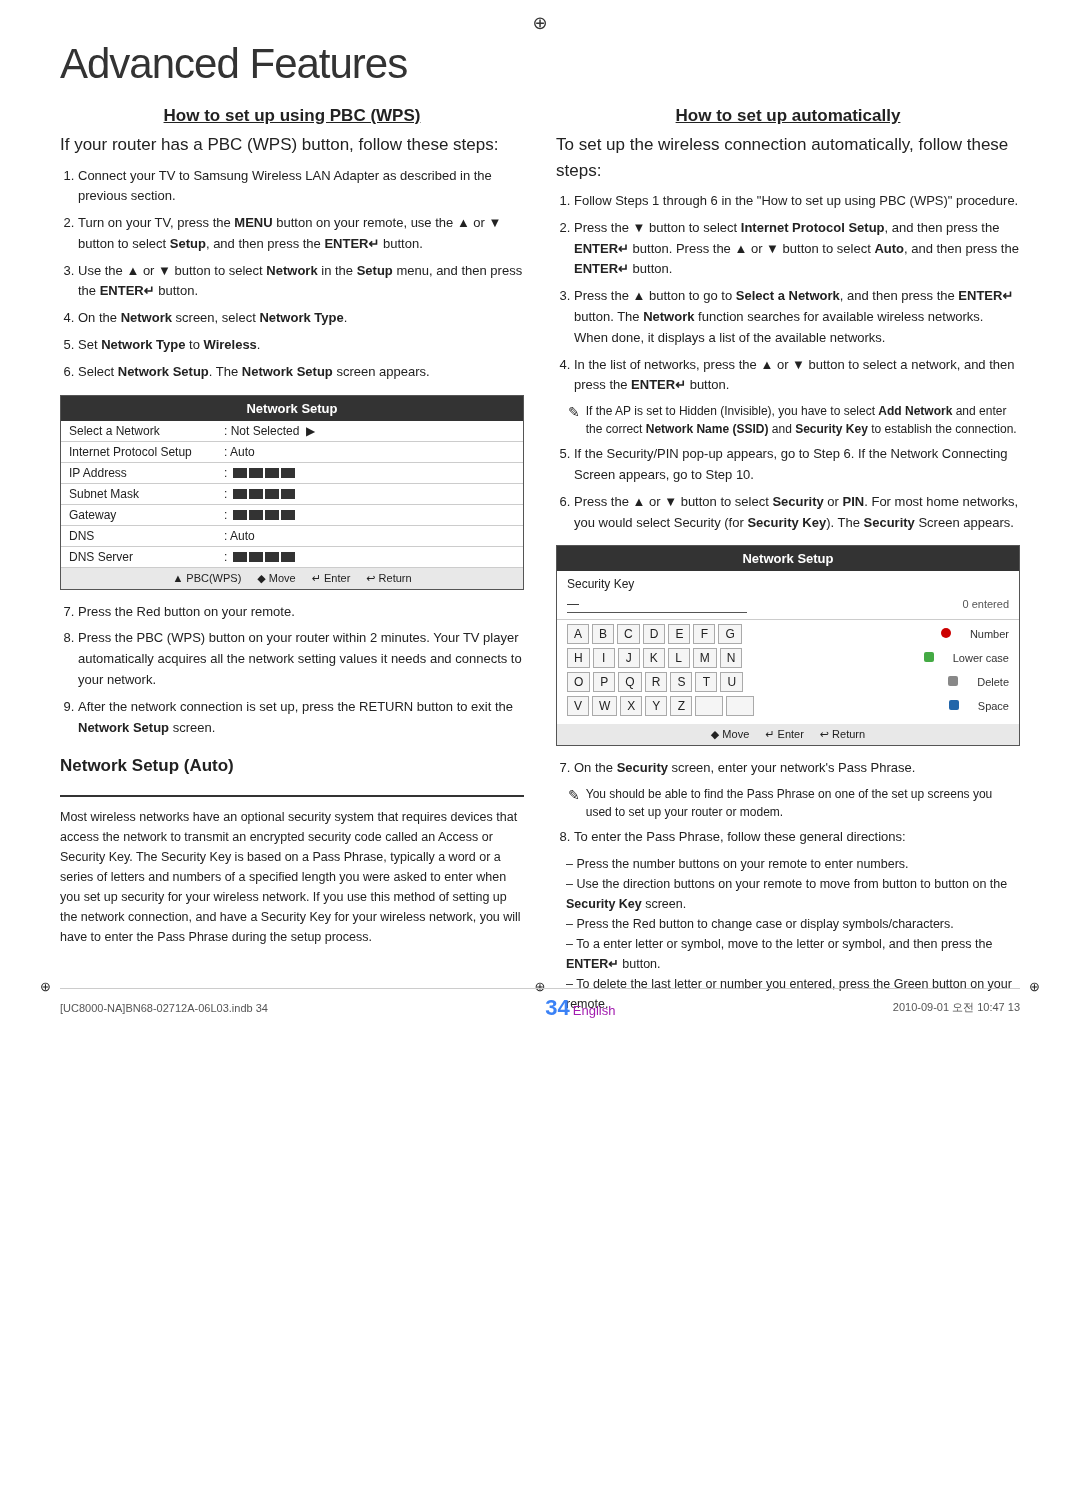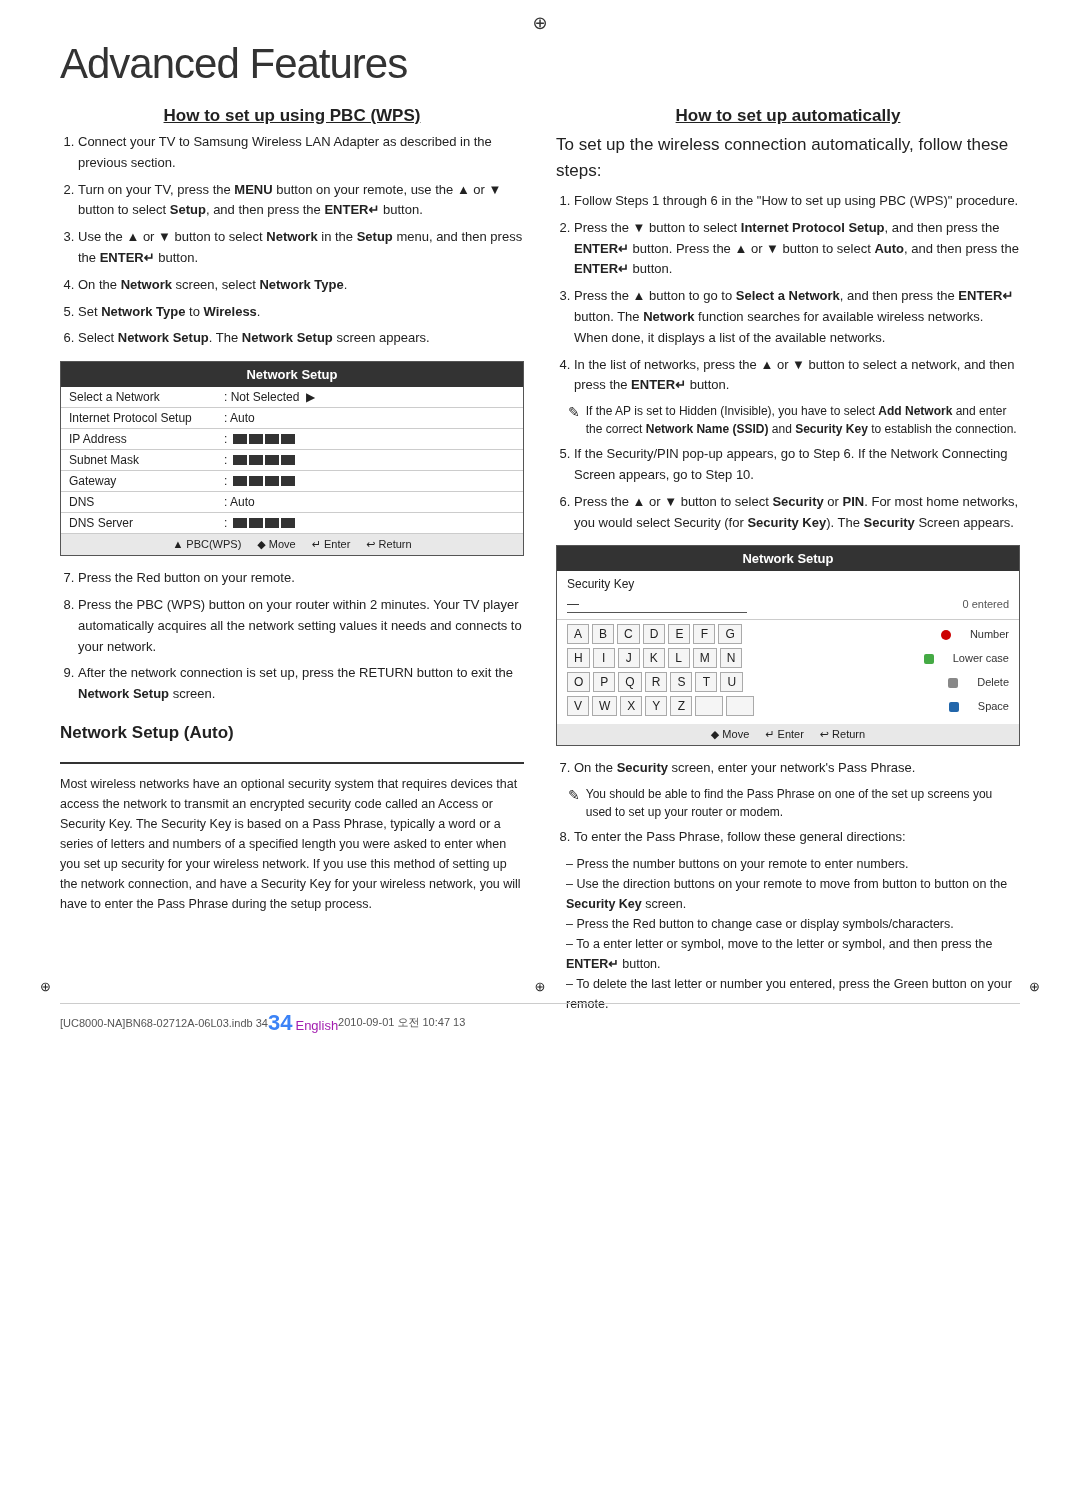--- a/index.html
+++ b/index.html
@@ -170,21 +170,21 @@
       padding: 2px 6px;
       font-size: 12px;
       min-width: 22px;
       text-align: center;
       background: #f5f5f5;
     }
     .key-label {
       font-size: 11px;
       color: #333;
       display: flex;
-      align-items: flex-end;
+      align-items: flex-start;
       gap: 19px;
       white-space: nowrap;
     }
     .key-label-dot {
       width: 10px;
       height: 10px;
       border-radius: 50%;
       display: inline-block;
     }
     .security-footer {
@@ -203,25 +203,25 @@
       padding-bottom: 19px;
       margin: 18px 0 10px 0;
     }
     .body-text {
       font-size: 12.5px;
       line-height: 1.6;
       margin-bottom: 8px;
     }
     .page-footer {
       position: absolute;
-      bottom: 18px;
+      bottom: 33px;
       left: 60px;
       right: 60px;
       display: flex;
-      justify-content: flex-start;
+      justify-content: space-between;
       align-items: center;
       font-size: 11px;
       color: #555;
       border-top: 1px solid #ccc;
       padding-top: 6px;
     }
     .page-num {
       font-size: 22px;
       font-weight: bold;
       color: #3b82f6;
@@ -249,20 +249,21 @@
 
   <h1 class="page-title">Advanced Features</h1>
 
   <div class="two-col">
 
     <div class="col-left">
 
 
       <div class="subsection-title">How to set up using PBC (WPS)</div>
 
+      <p class="intro-text">If your router has a PBC (WPS) button, follow these steps:</p>
 
       <ol class="steps">
         <li>Connect your TV to Samsung Wireless LAN Adapter as described in the previous section.</li>
         <li>Turn on your TV, press the <b>MENU</b> button on your remote, use the ▲ or ▼ button to select <b>Setup</b>, and then press the <b>ENTER↵</b> button.</li>
         <li>Use the ▲ or ▼ button to select <b>Network</b> in the <b>Setup</b> menu, and then press the <b>ENTER↵</b> button.</li>
         <li>On the <b>Network</b> screen, select <b>Network Type</b>.</li>
         <li>Set <b>Network Type</b> to <b>Wireless</b>.</li>
         <li>Select <b>Network Setup</b>. The <b>Network Setup</b> screen appears.</li>
       </ol>
 

